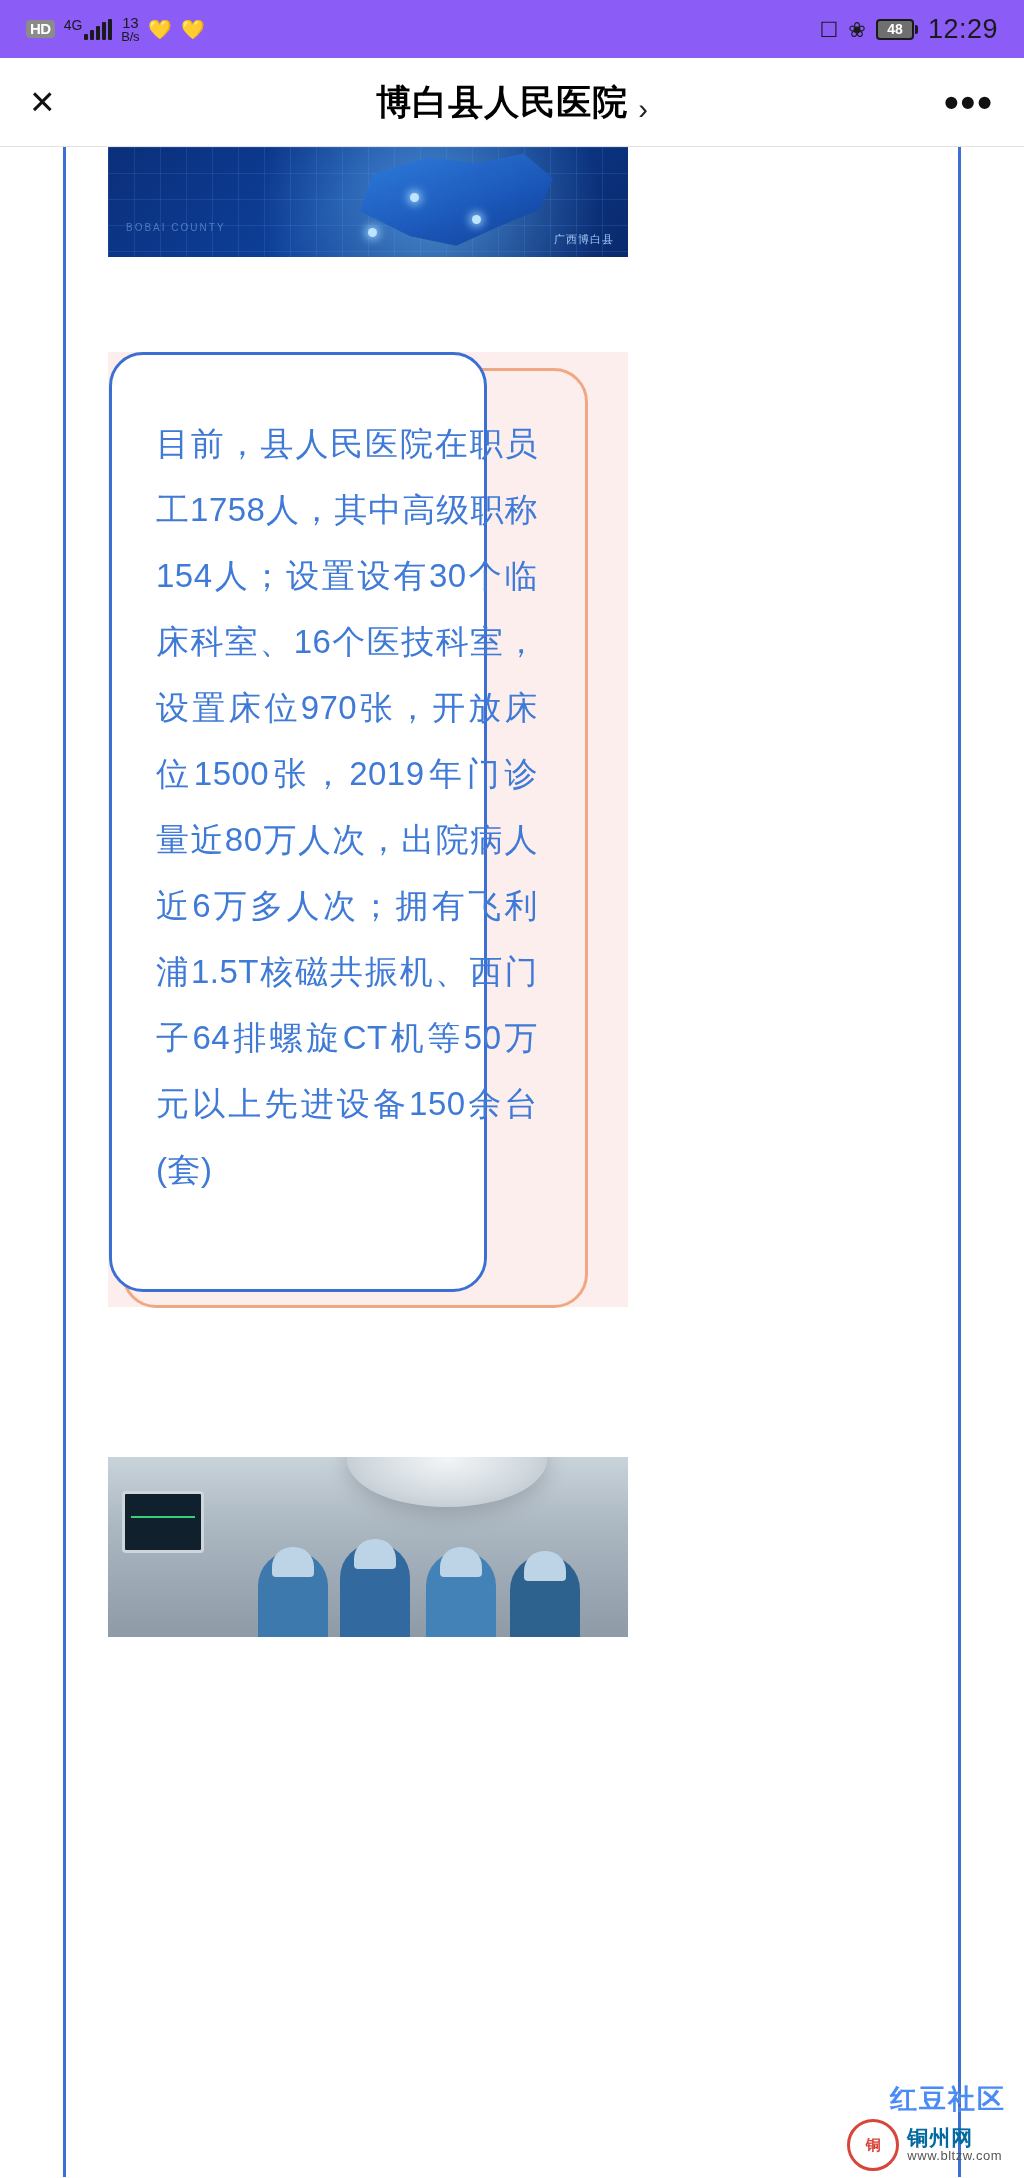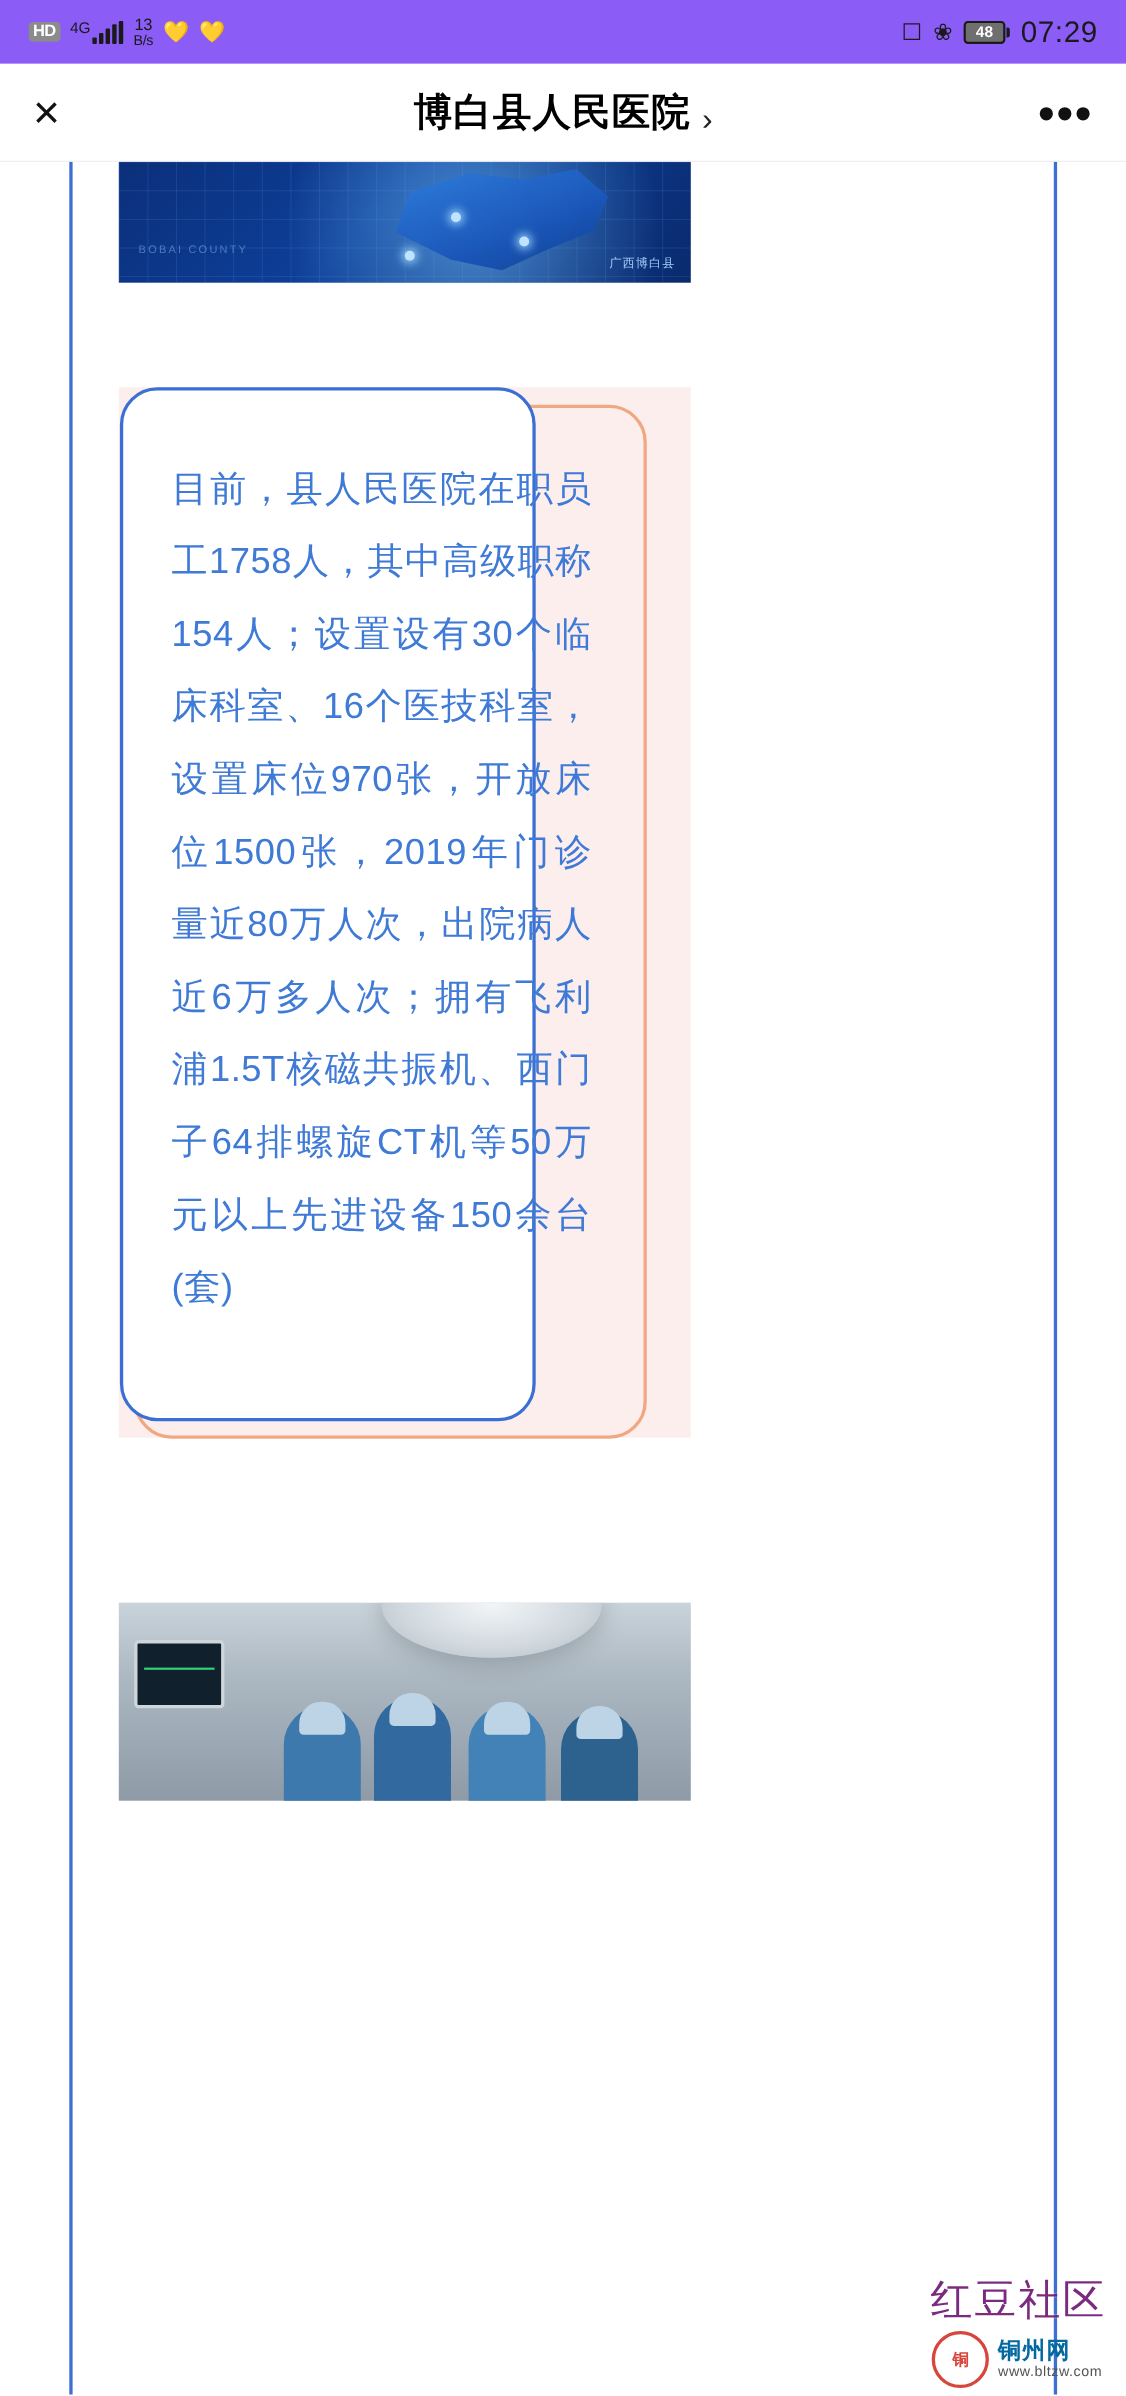--- a/index.html
+++ b/index.html
@@ -351,23 +351,23 @@
     height: 30px;
     background: #bcd4e6;
     border-radius: 20px 20px 4px 4px;
   }
 
   
   .wm-hongdou {
     position: absolute;
     right: 18px;
     bottom: 60px;
-    color: #701a75;
-    font-size: 38px;
-    font-weight: normal;
+    color: #3b82f6;
+    font-size: 27px;
+    font-weight: bold;
     opacity: 0.92;
     letter-spacing: 2px;
     text-shadow: 0 0 2px rgba(255,255,255,0.8);
   }
   .wm-logo {
     position: absolute;
     right: 22px;
     bottom: 6px;
     display: flex;
     align-items: center;
@@ -414,21 +414,21 @@
     <span class="heart">💛</span>
     <span class="heart">💛</span>
   </div>
   <div class="status-right">
     <span class="icon-small">☐</span>
     <span class="icon-small">❀</span>
     <span class="battery">
       <span class="body">48</span>
       <span class="tip"></span>
     </span>
-    <span class="clock">07:29</span>
+    <span class="clock">12:29</span>
   </div>
 </div>
 
 <div class="nav-bar">
   <span class="nav-close">×</span>
   <div class="nav-title-wrap">
     <span class="nav-title">博白县人民医院</span>
     <span class="nav-chevron">›</span>
   </div>
   <span class="nav-more">•••</span>

